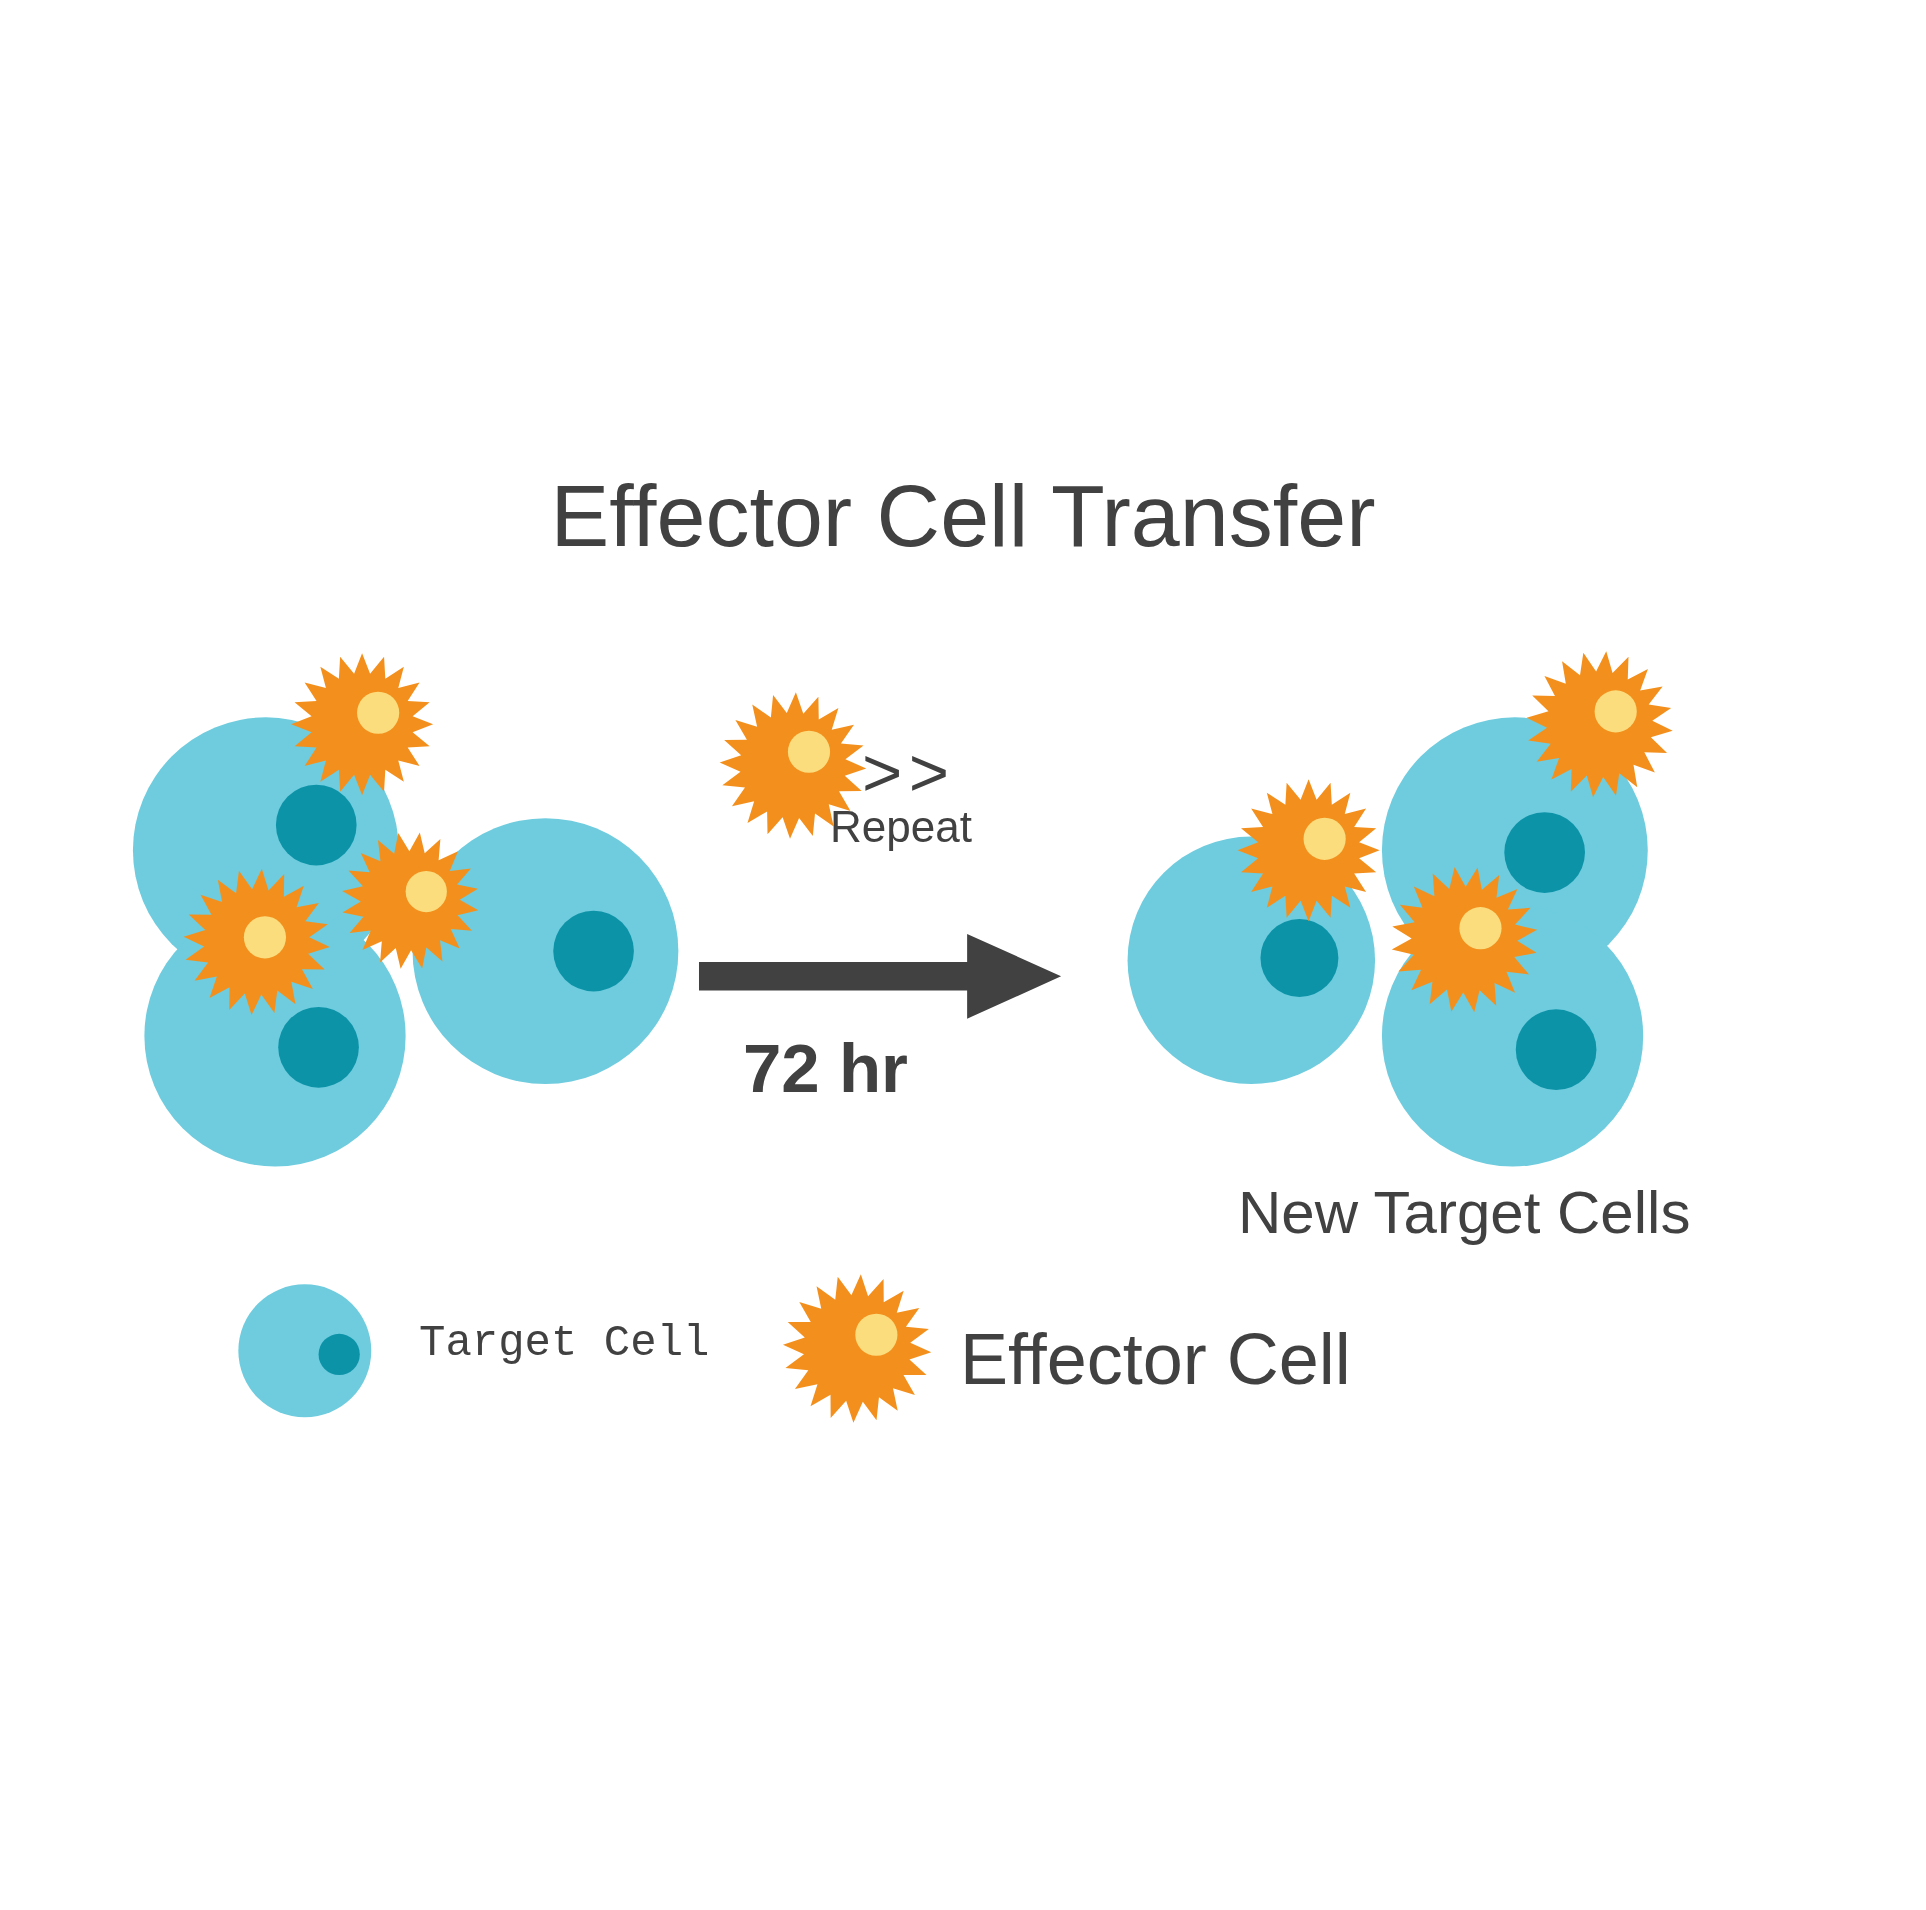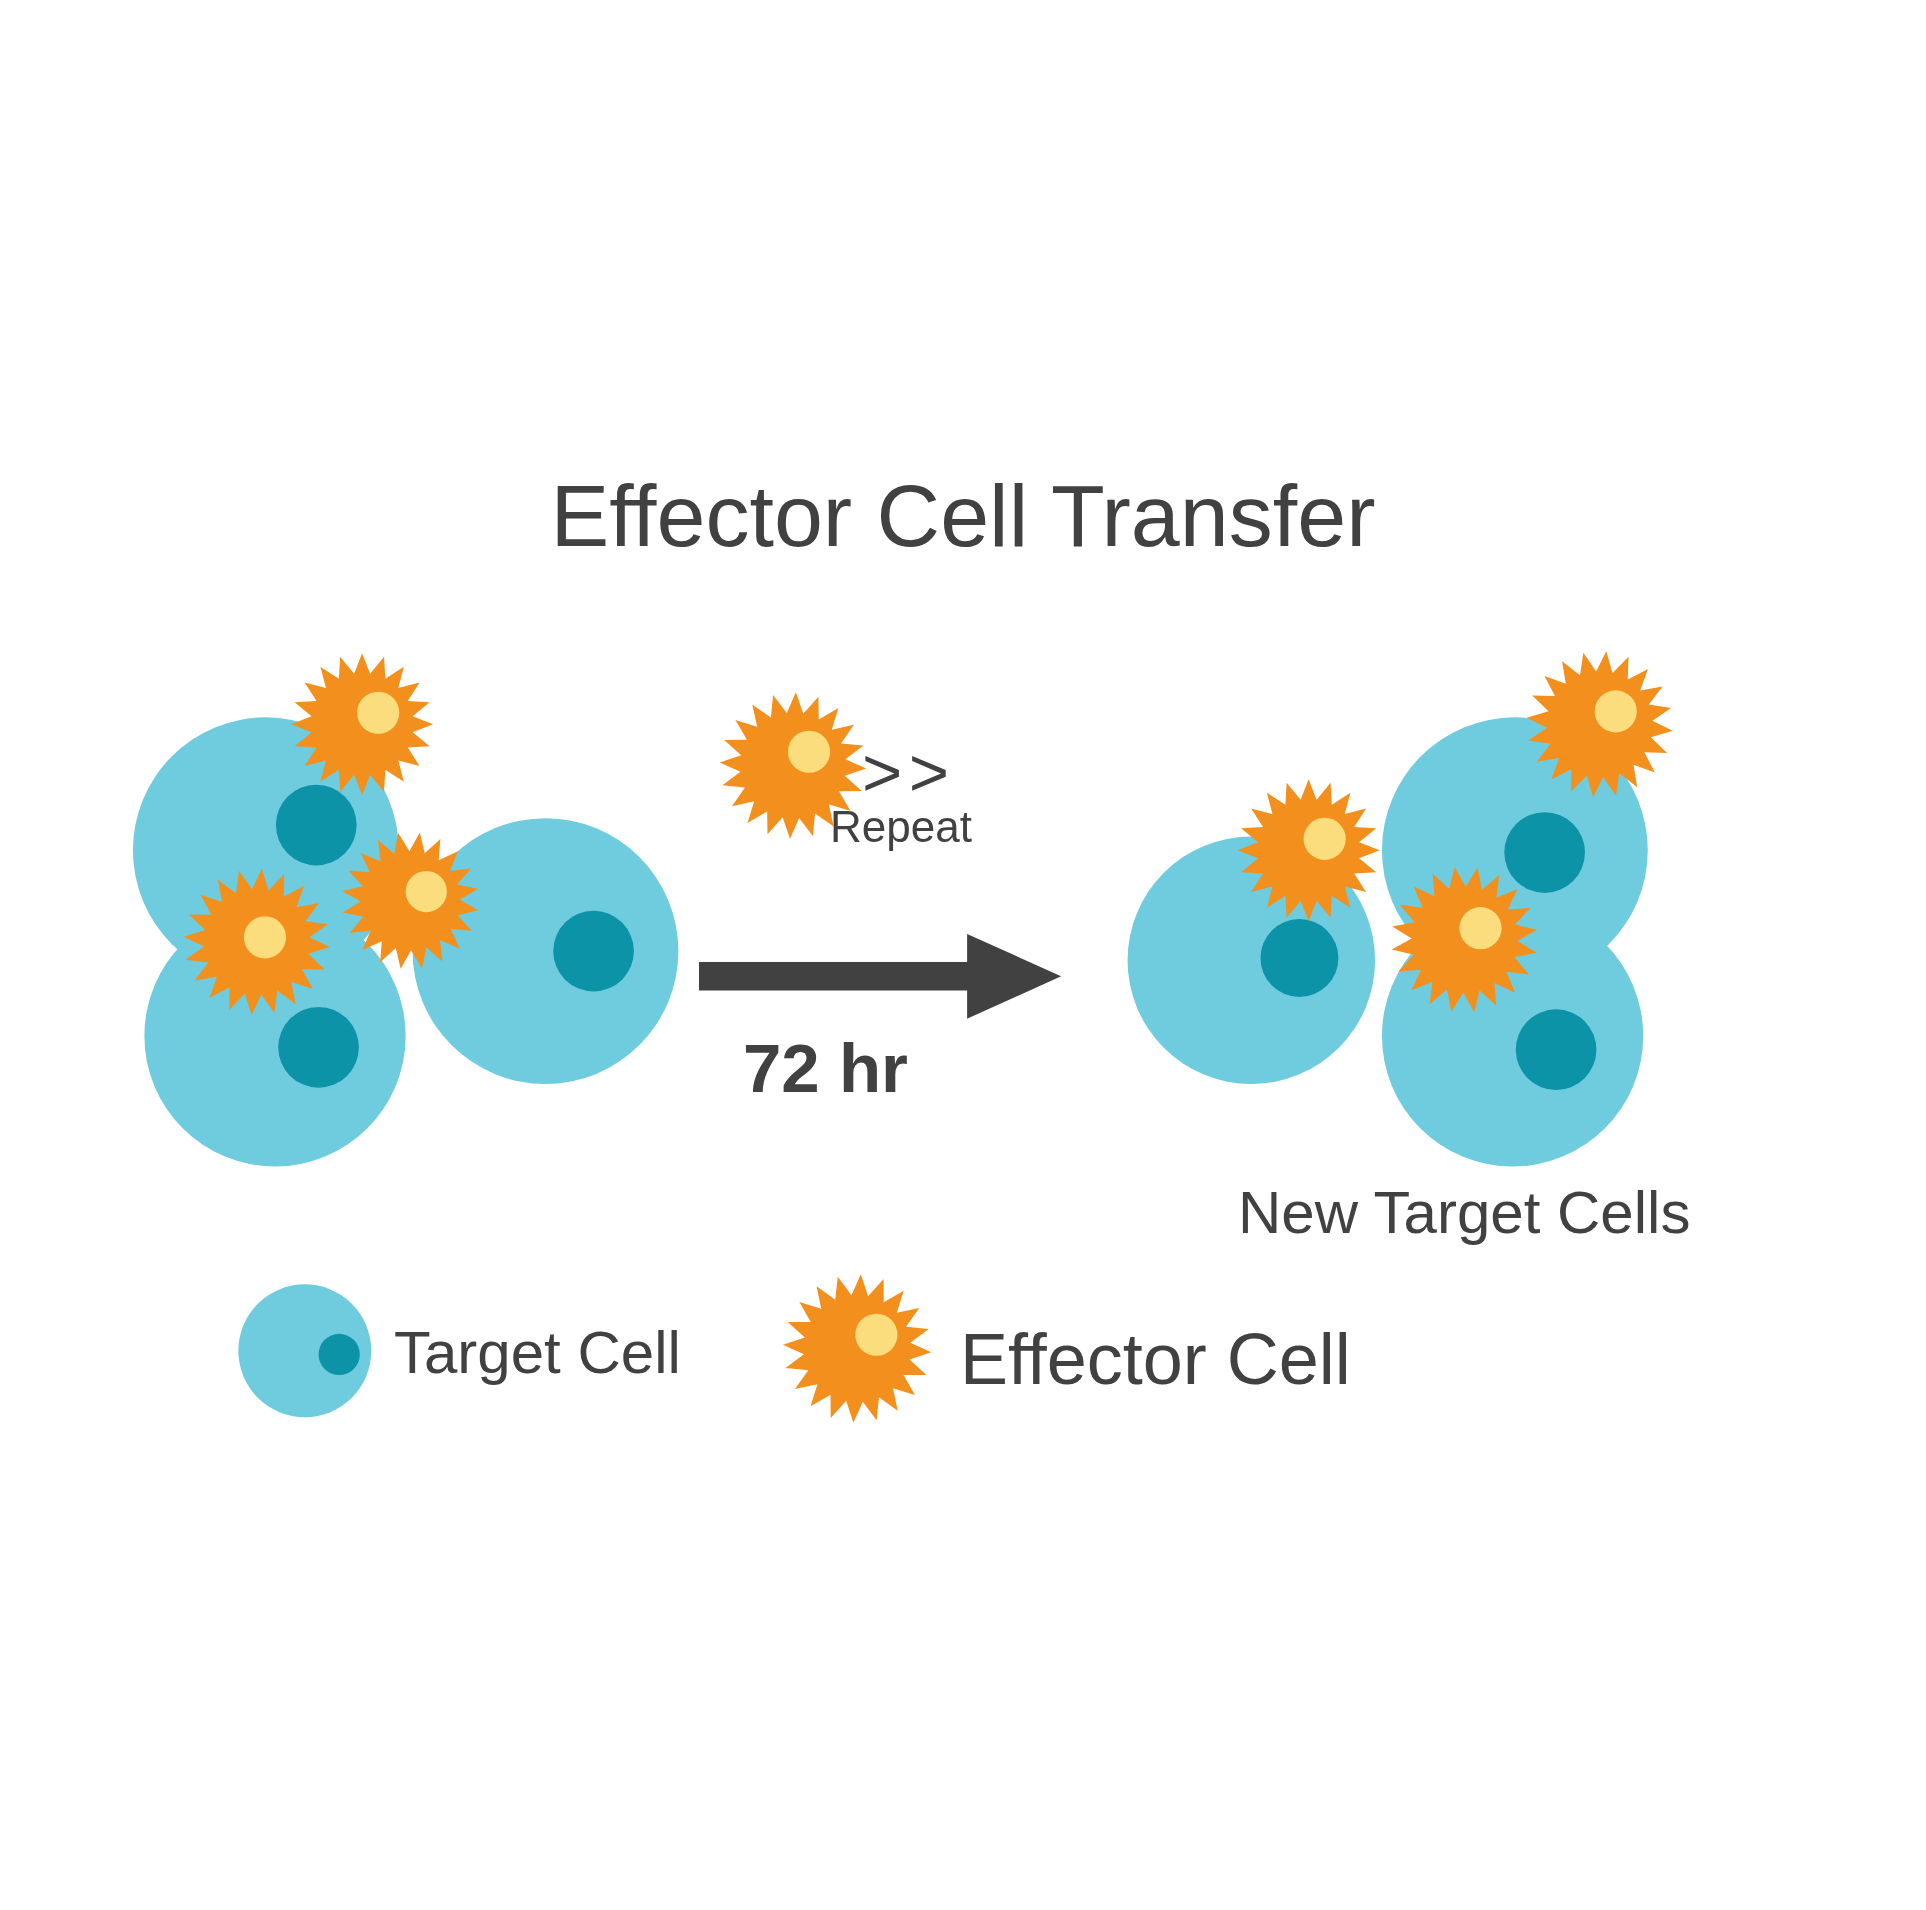--- a/index.html
+++ b/index.html
@@ -7,21 +7,21 @@
        font-family:"Liberation Sans","DejaVu Sans",sans-serif;color:#414141;}
   .stage{position:absolute;left:0;top:0;width:1926px;height:1910px;border-radius:11px;}
   .title{position:absolute;left:0;top:468px;width:1926px;text-align:center;
          font-size:88px;line-height:1.1;color:#414141;letter-spacing:0px;}
   .svgwrap{position:absolute;left:0;top:0;width:1926px;height:1910px;}
   .lbl{position:absolute;color:#414141;white-space:nowrap;}
   .lbl-newtargets{left:1238px;top:1148px;font-size:60px;margin-top:30px;}
   .lbl-repeat{left:830px;top:802px;font-size:44px;}
   .lbl-chev{left:862px;top:733px;font-size:69px;letter-spacing:6.4px;}
   .lbl-72hr{left:743px;top:1029px;font-size:69px;font-weight:bold;}
-  .lbl-legend-target{left:394px;top:1318px;font-size:60px;}
+  .lbl-legend-target{left:419px;top:1318px;font-size:44px;font-family:Liberation Mono, monospace;}
   .lbl-legend-effector{left:960px;top:1318px;font-size:72px;}
 </style>
 </head>
 <body>
 
 <div class="stage">
 
   <div class="title">Effector Cell Transfer</div>
 
   <svg class="svgwrap" viewBox="0 0 4202 4167" xmlns="http://www.w3.org/2000/svg">

